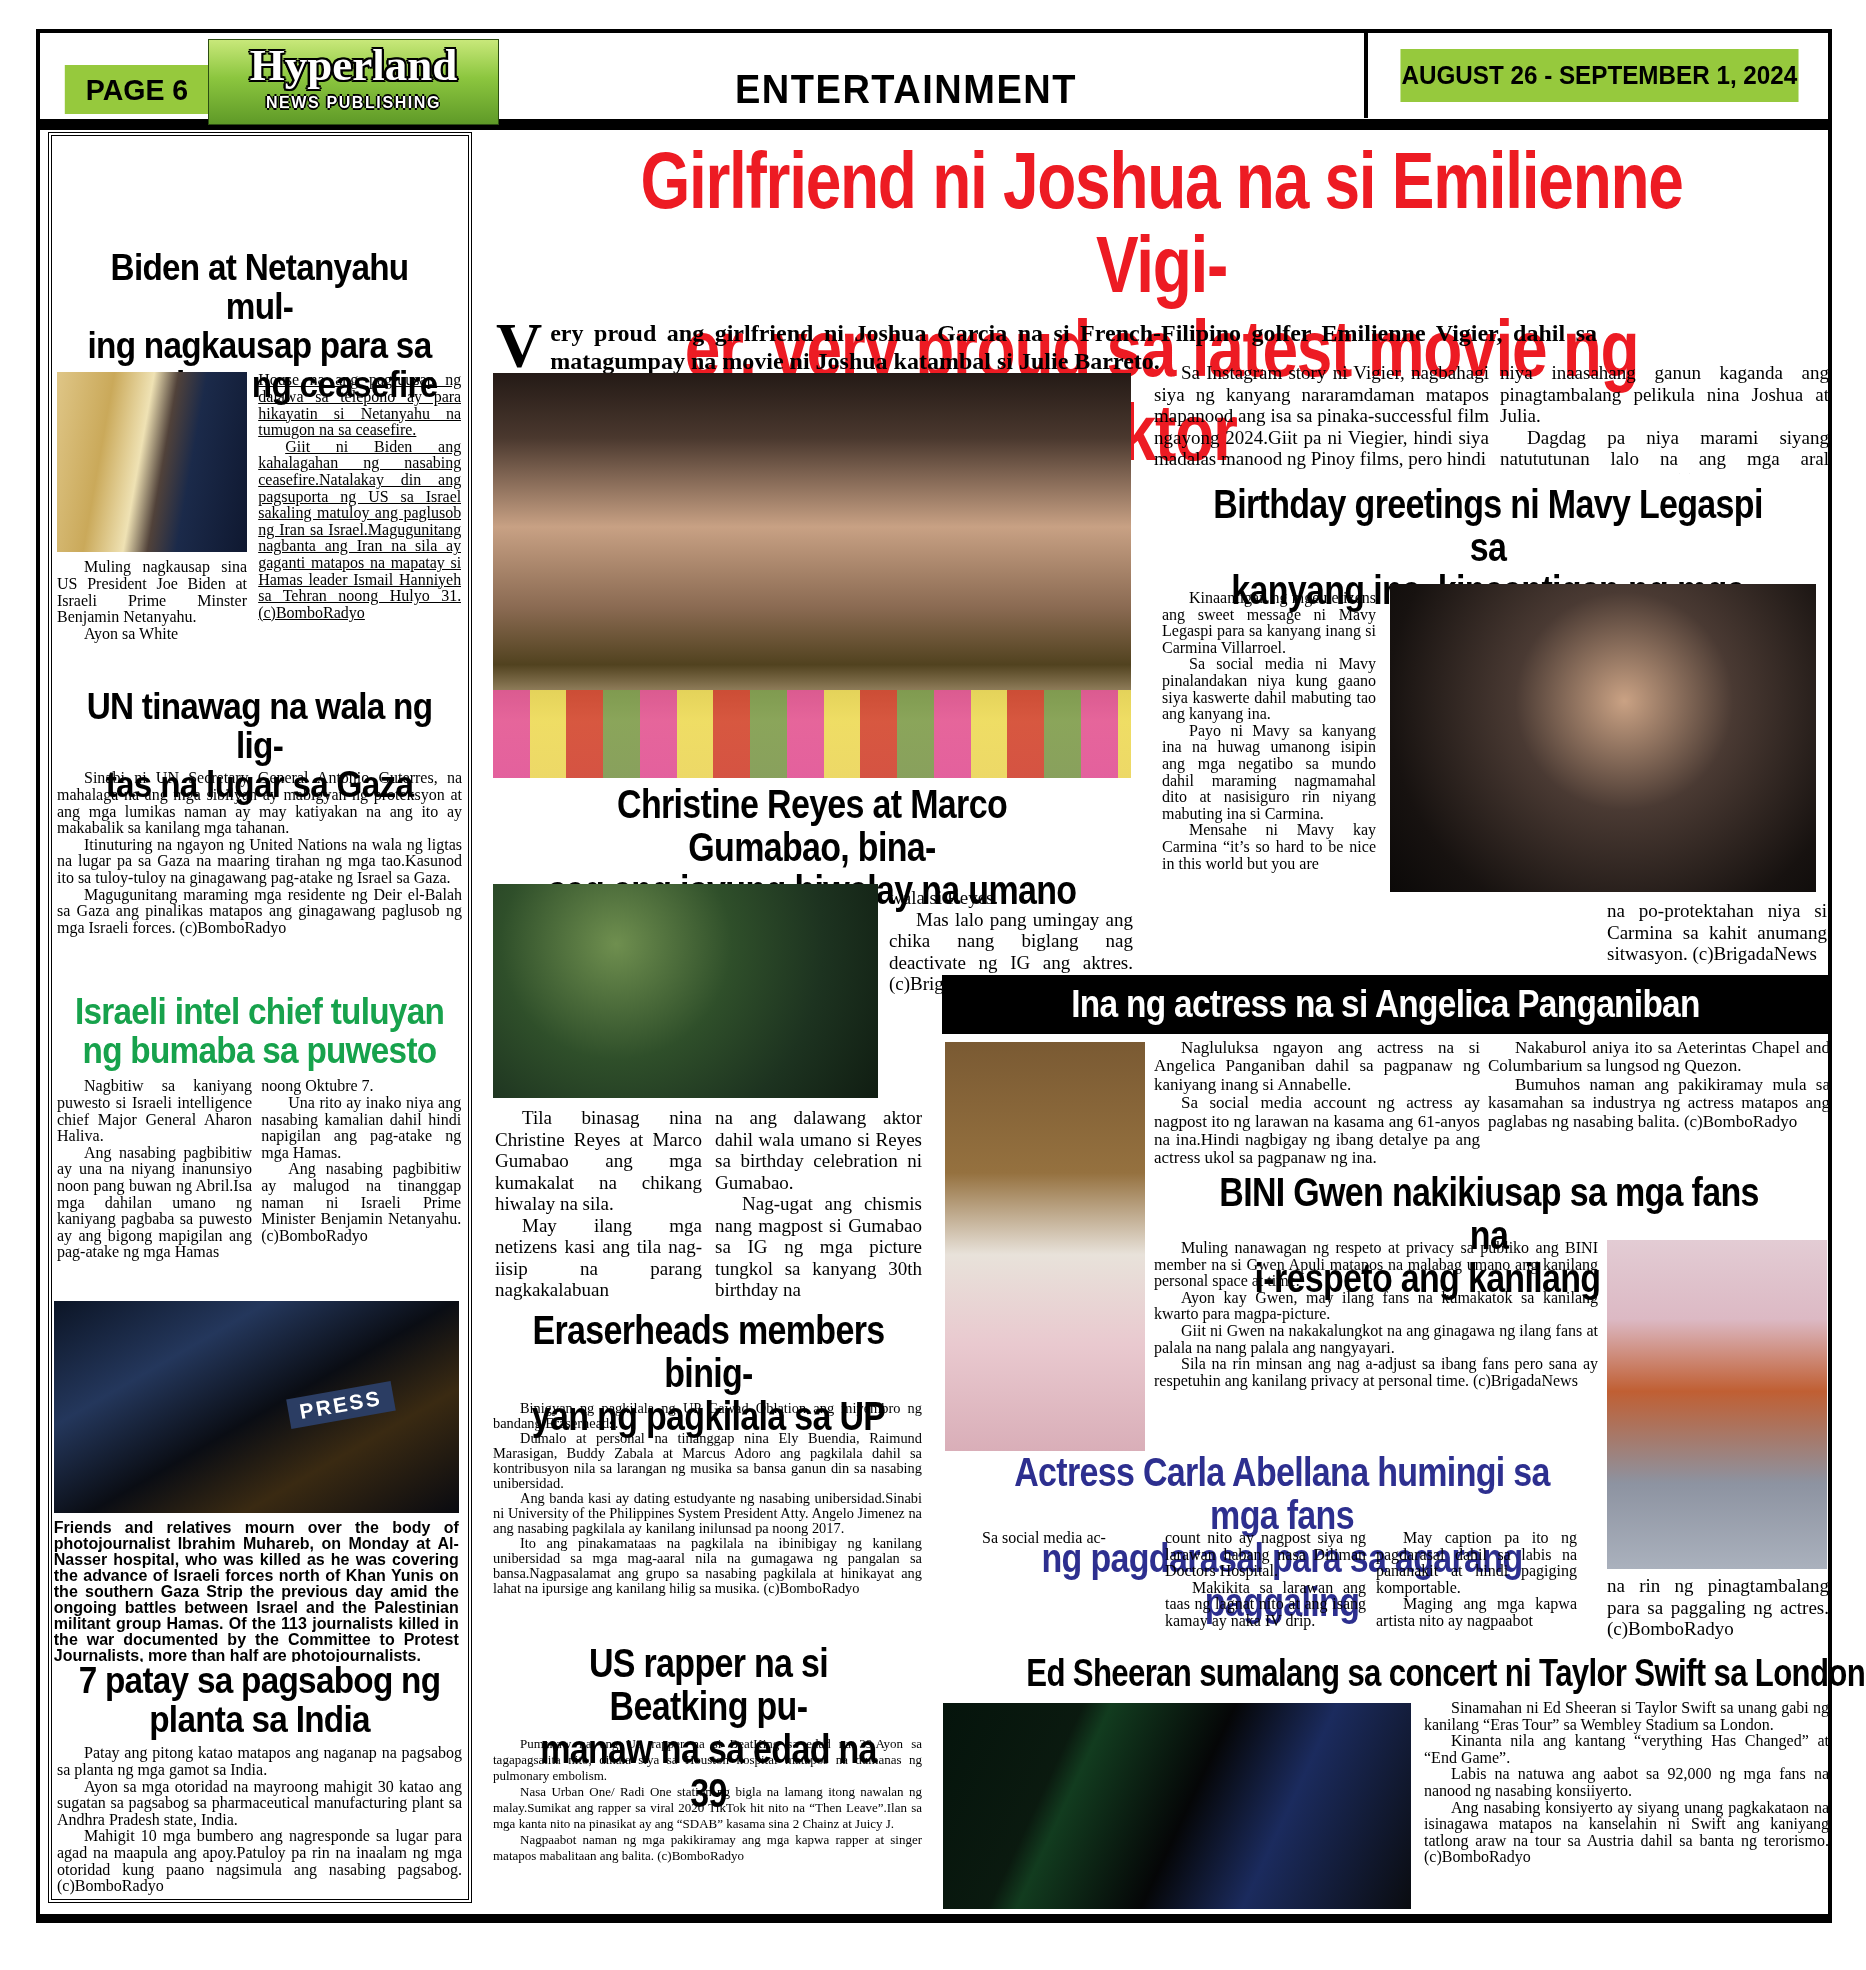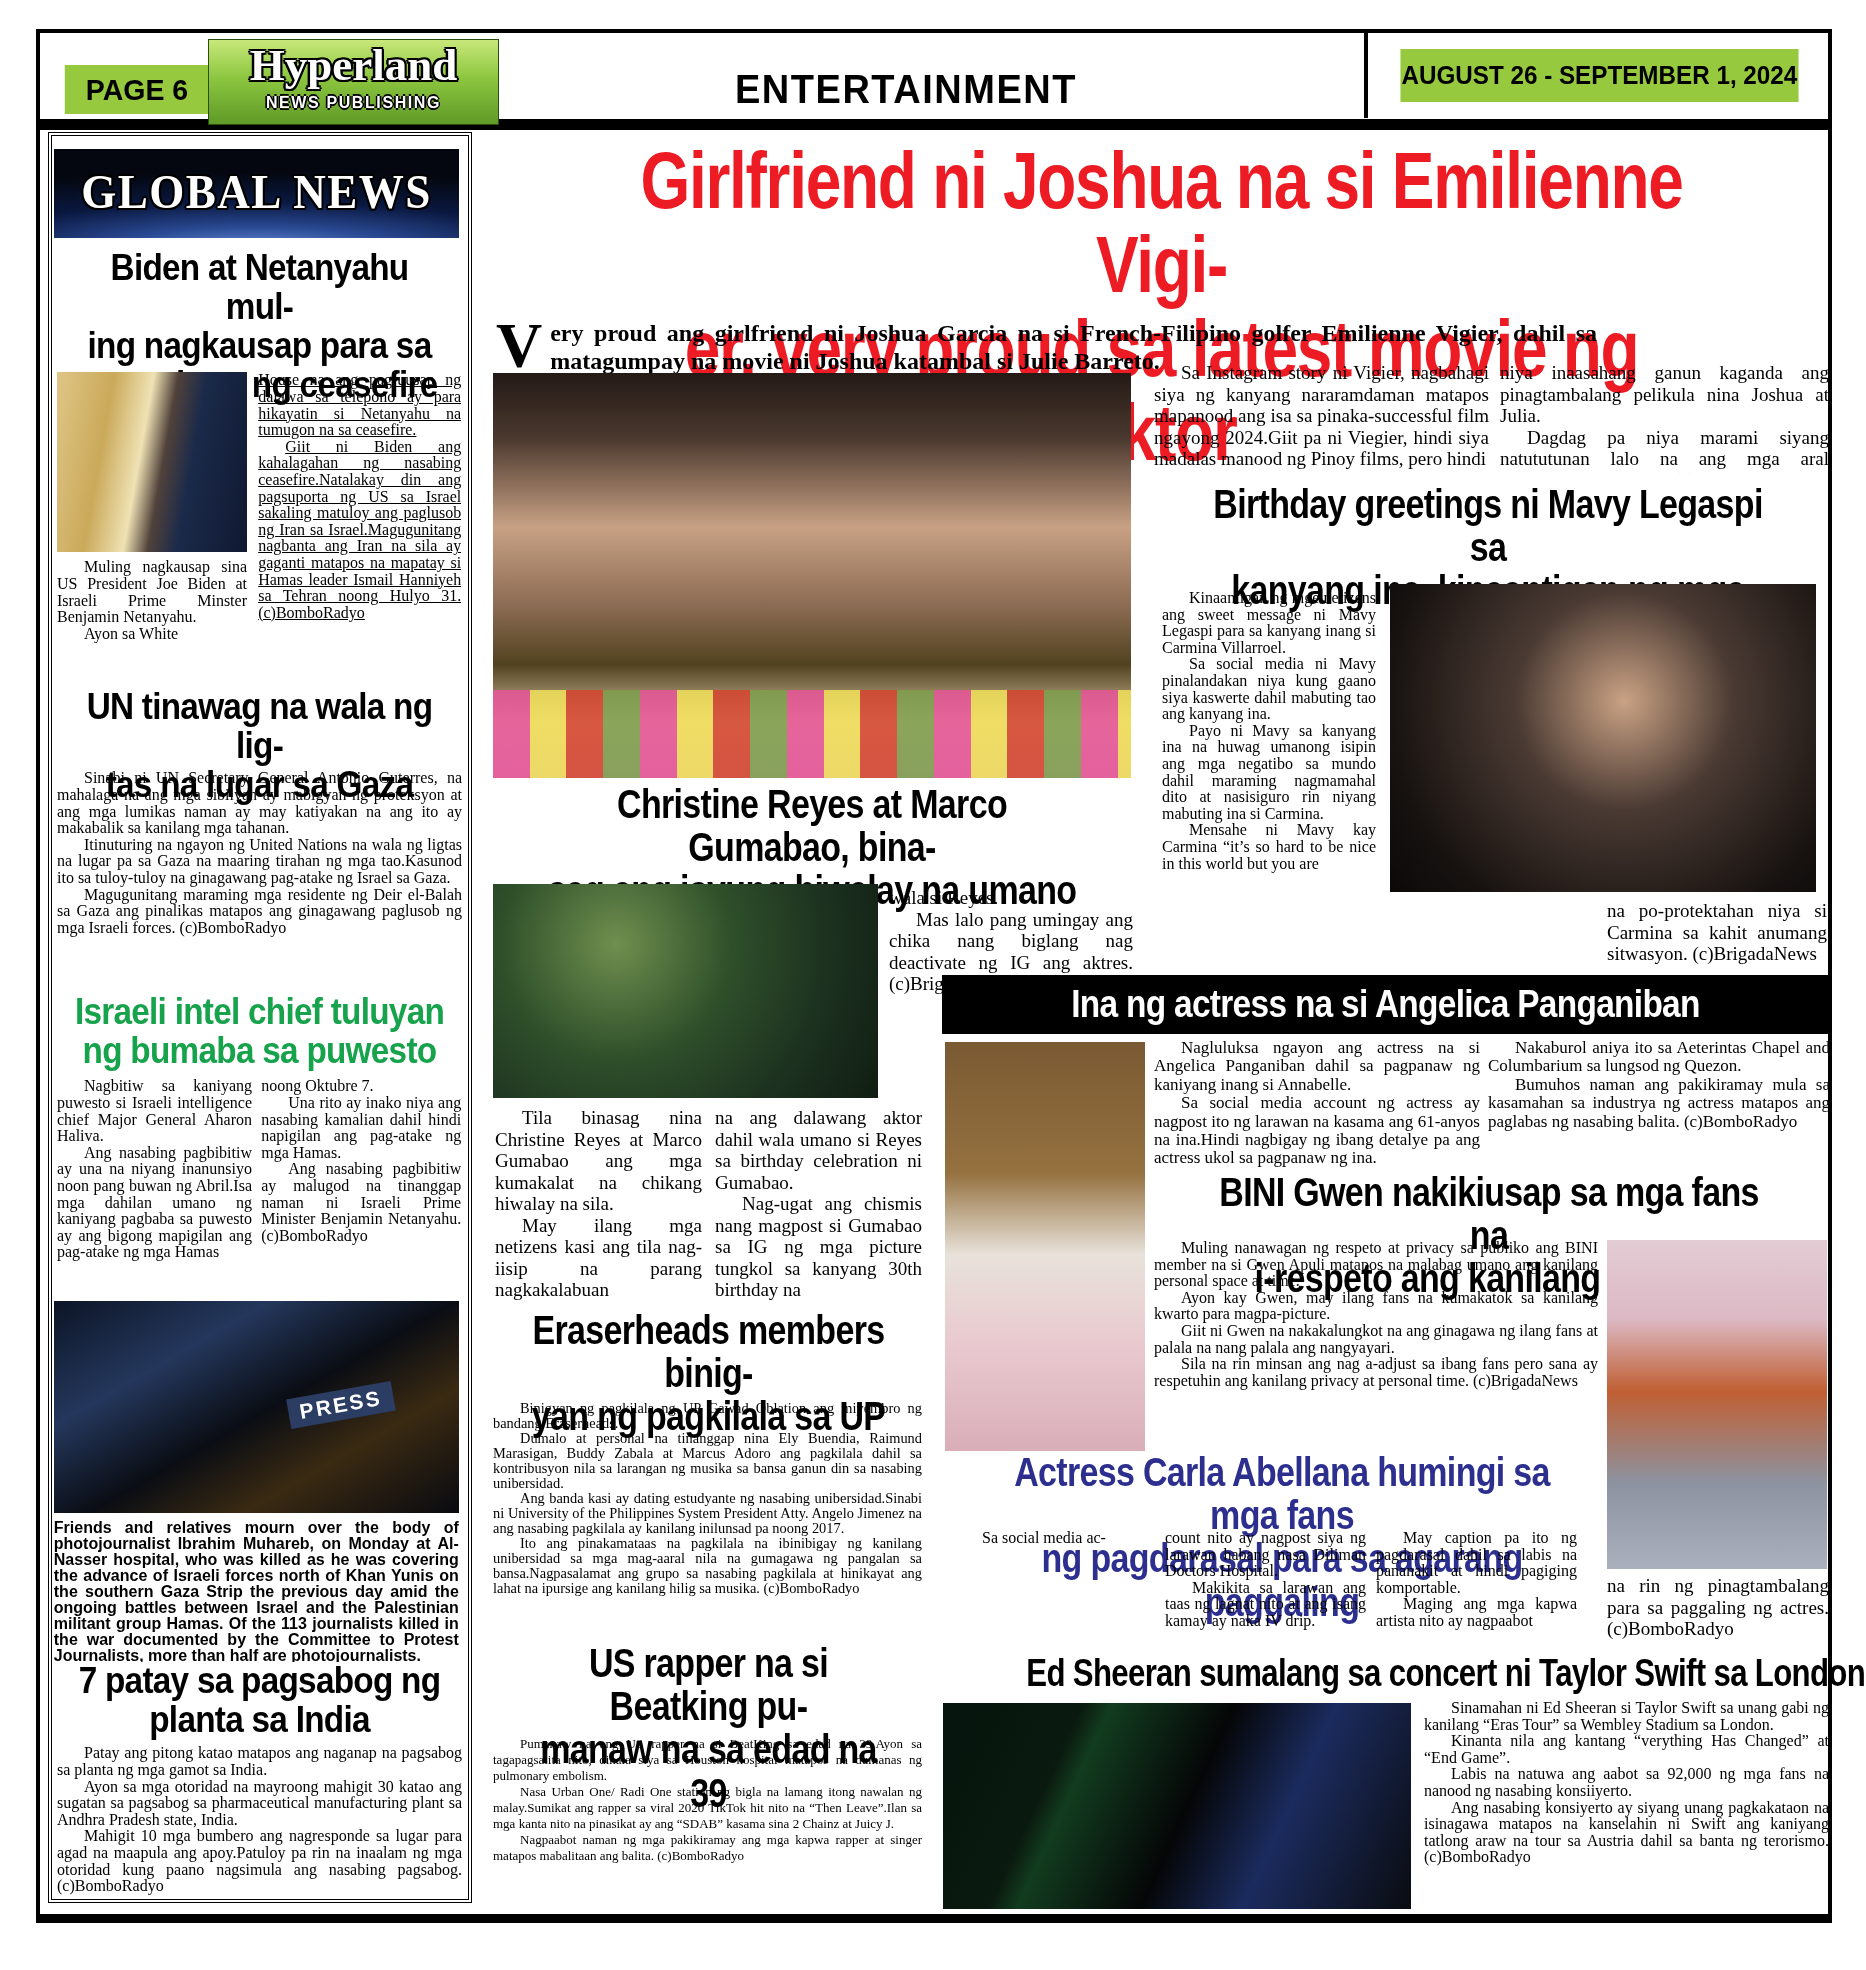--- a/index.html
+++ b/index.html
@@ -105,23 +105,20 @@
       <div class="date-box">
         <span>AUGUST 26 - SEPTEMBER 1, 2024</span>
       </div>
     </div>
   </div>
 
   <div class="frame">
 
     <div class="sidebar">
 
-      <div class="photo ph-banner abs" style="left:1.6px; top:12.8px; width:405px; height:89px;">
-        <div class="banner-text">GLOBAL NEWS</div>
-      </div>
 
       <div class="hl hl-side abs" style="left:0; top:113px; width:415px;">Biden at Netanyahu mul-
 ing nagkausap para sa
 pagsulong ng ceasefire</div>
 
       <div class="photo ph-biden abs" style="left:4.8px; top:236px; width:190px; height:180px;"></div>
 
       <div class="body tight abs" style="left:4.8px; top:423px; width:190px; height:128px;">
           <p class="para">Muling nagkausap sina US President Joe Biden at Israeli Prime Minster Benjamin Netanyahu.</p>
           <p class="para">Ayon sa White</p>

